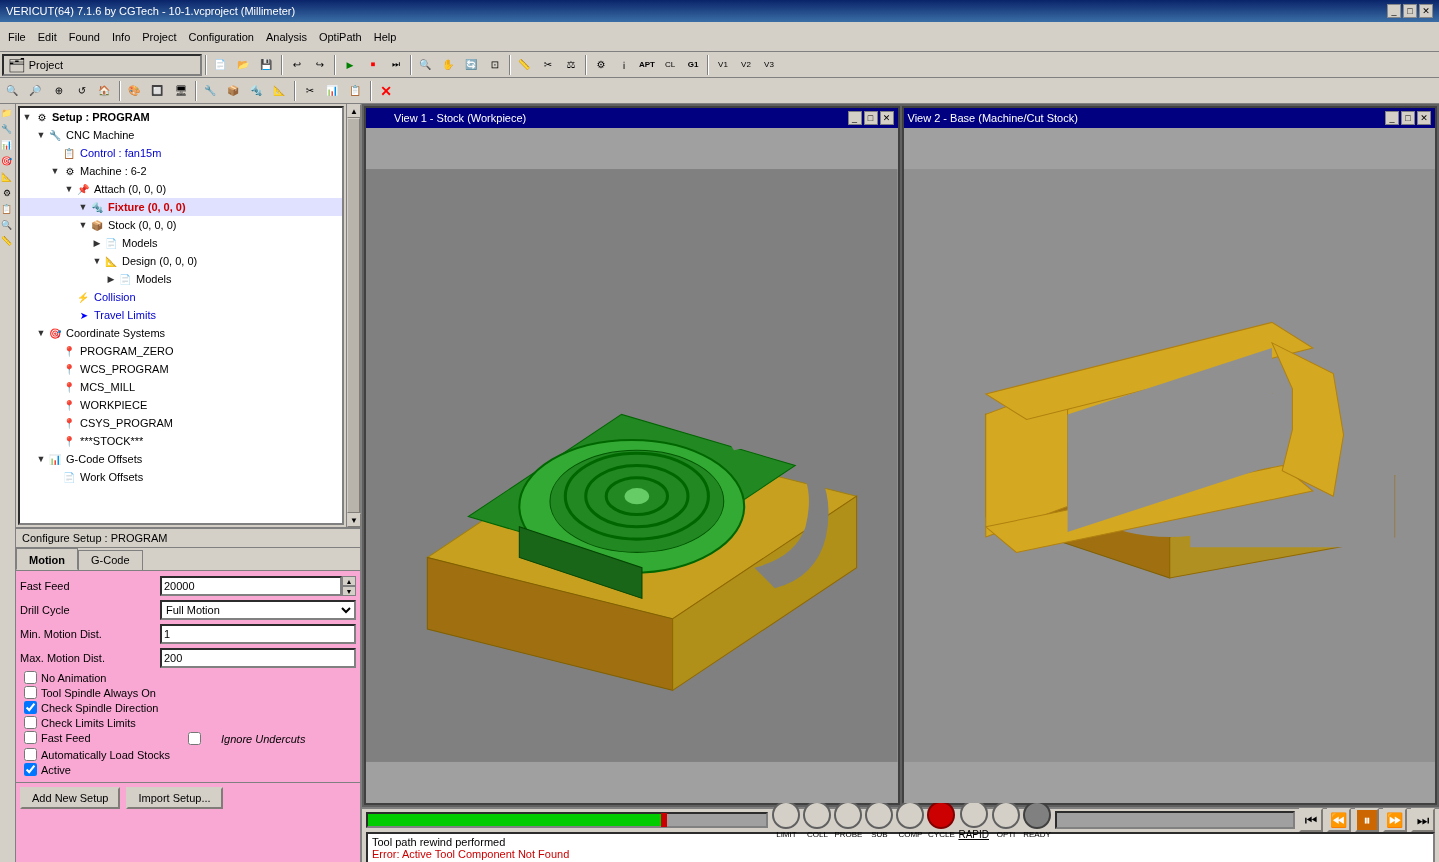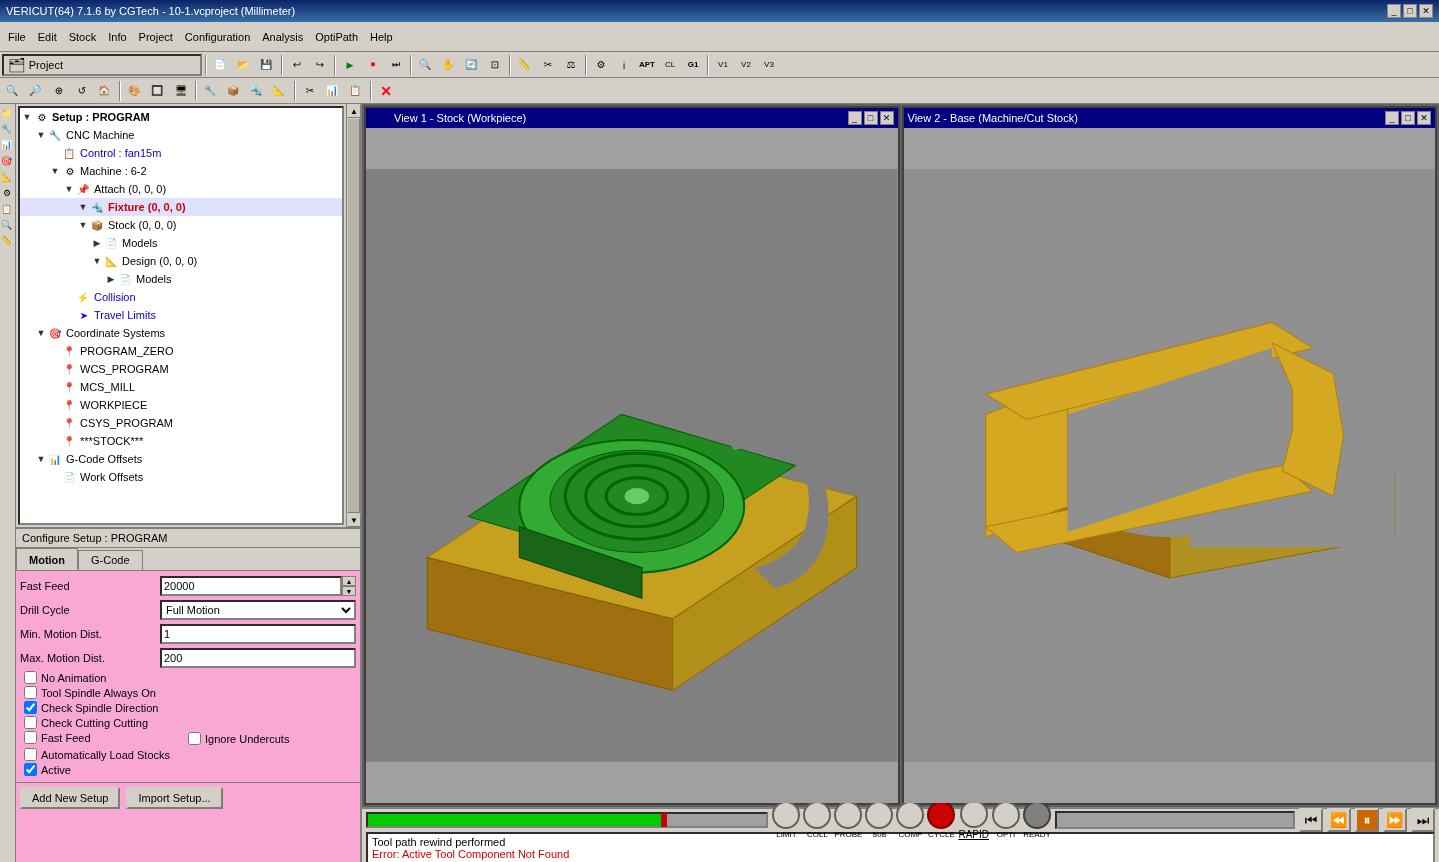--- a/index.html
+++ b/index.html
@@ -378,21 +378,21 @@
   <div id="titlebar-btns">
     <span>_</span>
     <span>□</span>
     <span>✕</span>
   </div>
 </div>
 
 <div id="menubar">
   <span>File</span>
   <span>Edit</span>
-  <span>Stock</span>
+  <span>Found</span>
   <span>Info</span>
   <span>Project</span>
   <span>Configuration</span>
   <span>Analysis</span>
   <span>OptiPath</span>
   <span>Help</span>
 </div>
 
 <div class="toolbar">
 
@@ -657,31 +657,31 @@
             <label>Tool Spindle Always On</label>
           </div>
 
           <div class="form-checkbox-row">
             <input type="checkbox" checked="" style="">
             <label>Check Spindle Direction</label>
           </div>
 
           <div class="form-checkbox-row">
             <input type="checkbox" style="">
-            <label>Check Cutting Cutting</label>
+            <label>Check Limits Limits</label>
           </div>
 
           <div style="display:flex;align-items:center;margin-bottom:2px;">
             <div class="form-checkbox-row" style="width:50%;">
               <input type="checkbox" style="">
               <label>Fast Feed</label>
             </div>
             <div style="display:flex;align-items:center;">
               <input type="checkbox" style="">
-              <label style="margin-left:4px;">Ignore Undercuts</label>
+              <label style="margin-left:20px;font-style:italic;">Ignore Undercuts</label>
             </div>
           </div>
 
           <div class="form-checkbox-row">
             <input type="checkbox" style="">
             <label>Automatically Load Stocks</label>
           </div>
 
           <div class="form-checkbox-row">
             <input type="checkbox" checked="" style="">
@@ -798,21 +798,21 @@
             <span class="ctrl-btn-label" style="font-size:8px;">COLL</span>
           </div>
 
           <div class="ctrl-group">
             <div class="ctrl-circle" style="background:#d4d0c8;width:28px;height:28px;border-radius:50%;border:2px solid #606060;display:flex;align-items:center;justify-content:center;"></div>
             <span class="ctrl-btn-label" style="font-size:8px;">PROBE</span>
           </div>
 
           <div class="ctrl-group">
             <div class="ctrl-circle" style="background:#d4d0c8;width:28px;height:28px;border-radius:50%;border:2px solid #606060;display:flex;align-items:center;justify-content:center;"></div>
-            <span class="ctrl-btn-label" style="font-size:8px;font-family:Liberation Mono, monospace;">SUB</span>
+            <span class="ctrl-btn-label" style="font-size:8px;">SUB</span>
           </div>
 
           <div class="ctrl-group">
             <div class="ctrl-circle" style="background:#d4d0c8;width:28px;height:28px;border-radius:50%;border:2px solid #606060;display:flex;align-items:center;justify-content:center;"></div>
             <span class="ctrl-btn-label" style="font-size:8px;">COMP</span>
           </div>
 
           <div class="ctrl-group">
             <div class="ctrl-circle" style="background:#cc0000;width:28px;height:28px;border-radius:50%;border:2px solid #800000;display:flex;align-items:center;justify-content:center;"></div>
             <span class="ctrl-btn-label" style="font-size:8px;">CYCLE</span>

